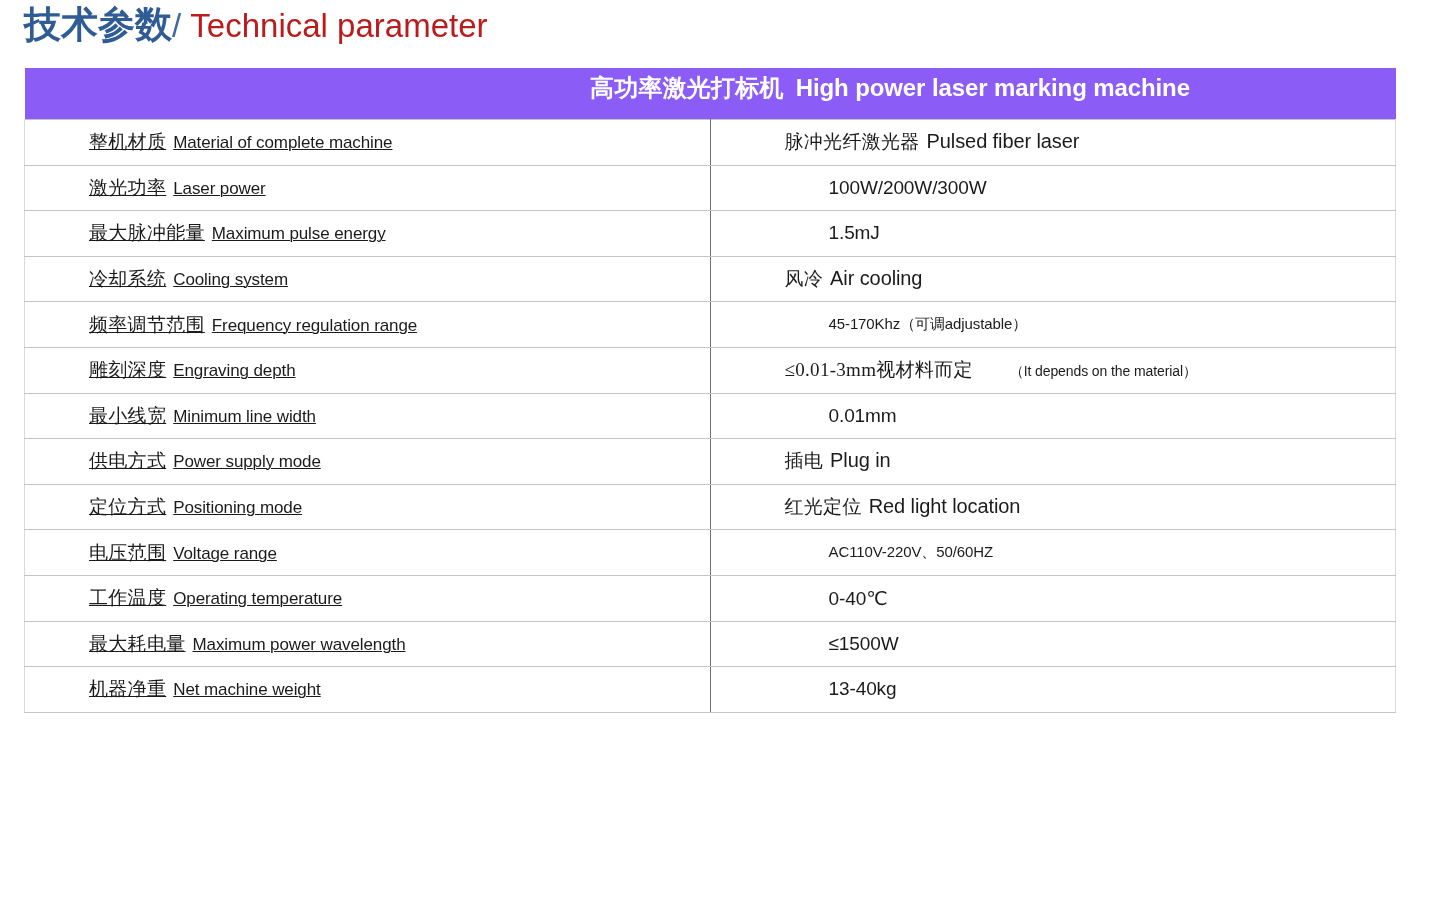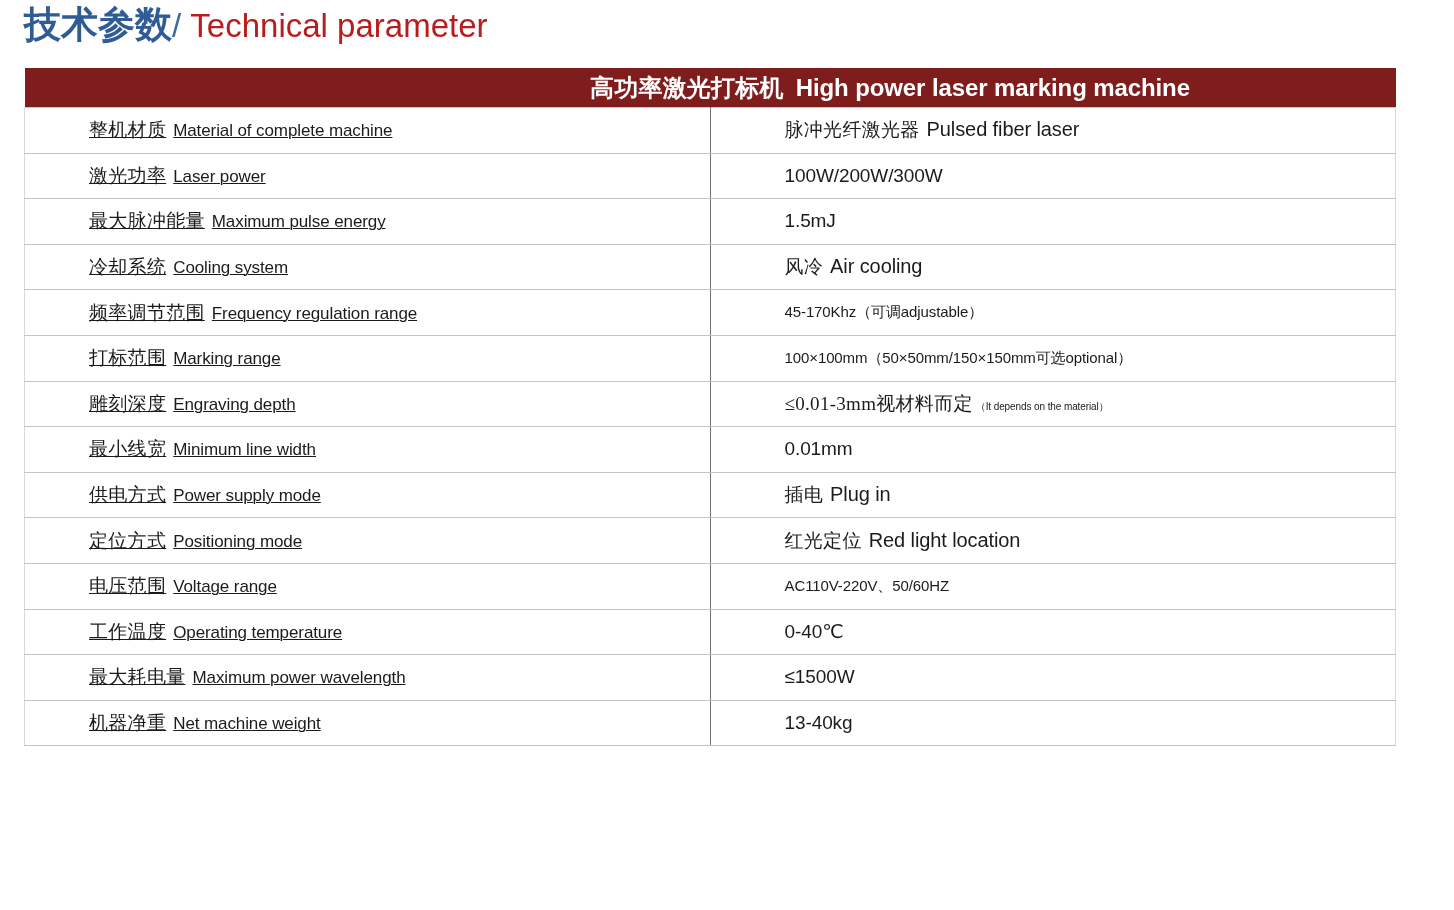--- a/index.html
+++ b/index.html
@@ -45,26 +45,26 @@
   .spec-table {
     position: absolute;
     left: 24px;
     top: 68px;
     width: 1372px;
     border-collapse: collapse;
     table-layout: fixed;
   }
 
   .spec-header-cell {
-    background: #7f1d1d;
+    background: #8b5cf6;
     color: #ffffff;
     height: 39px;
     text-align: center;
     vertical-align: middle;
-    padding: 0 0 0 0;
+    padding: 0 0 12px 0;
     border: none;
   }
   .spec-header-inner {
     display: block;
     white-space: nowrap;
     padding-left: 360px;
     font-size: 0;
   }
   .spec-header-inner .zh {
     font-size: 24px;
@@ -134,29 +134,31 @@
     font-family: Liberation Serif, serif;
   }
   .value-inner .en {
     font-size: 20px;
     letter-spacing: -0.1px;
     padding-left: 7px;
   }
   .value-inner .plain {
     font-size: 19px;
     letter-spacing: -0.1px;
+    margin-left: 44px;
   }
   
   .value-inner.small .zh,
   .value-inner.small .plain {
     font-size: 15px;
   }
   .value-inner.mid .en {
-    font-size: 10px;
+    font-size: 14px;
     padding-left: 3px;
+    margin-left: 34px;
   }
 </style>
 </head>
 <body>
 
 <div class="page-heading">
   <span class="zh">技术参数</span><span class="sep">/ </span><span class="en">Technical parameter</span>
 </div>
 
 <table class="spec-table">
@@ -205,28 +207,20 @@
       <tr>
         <td class="label-cell">
           <span class="label-inner"><span class="zh">频率调节范围</span><span class="en">Frequency regulation range</span></span>
         </td>
         <td class="value-cell">
           <span class="value-inner small"><span class="plain">45-170Khz（可调adjustable）</span></span>
         </td>
       </tr>
       <tr>
         <td class="label-cell">
-          <span class="label-inner"><span class="zh">打标范围</span><span class="en">Marking range</span></span>
-        </td>
-        <td class="value-cell">
-          <span class="value-inner small"><span class="plain">100×100mm（50×50mm/150×150mm可选optional）</span></span>
-        </td>
-      </tr>
-      <tr>
-        <td class="label-cell">
           <span class="label-inner"><span class="zh">雕刻深度</span><span class="en">Engraving depth</span></span>
         </td>
         <td class="value-cell">
           <span class="value-inner mid"><span class="zh">≤0.01-3mm视材料而定</span><span class="en">（It depends on the material）</span></span>
         </td>
       </tr>
       <tr>
         <td class="label-cell">
           <span class="label-inner"><span class="zh">最小线宽</span><span class="en">Minimum line width</span></span>
         </td>

